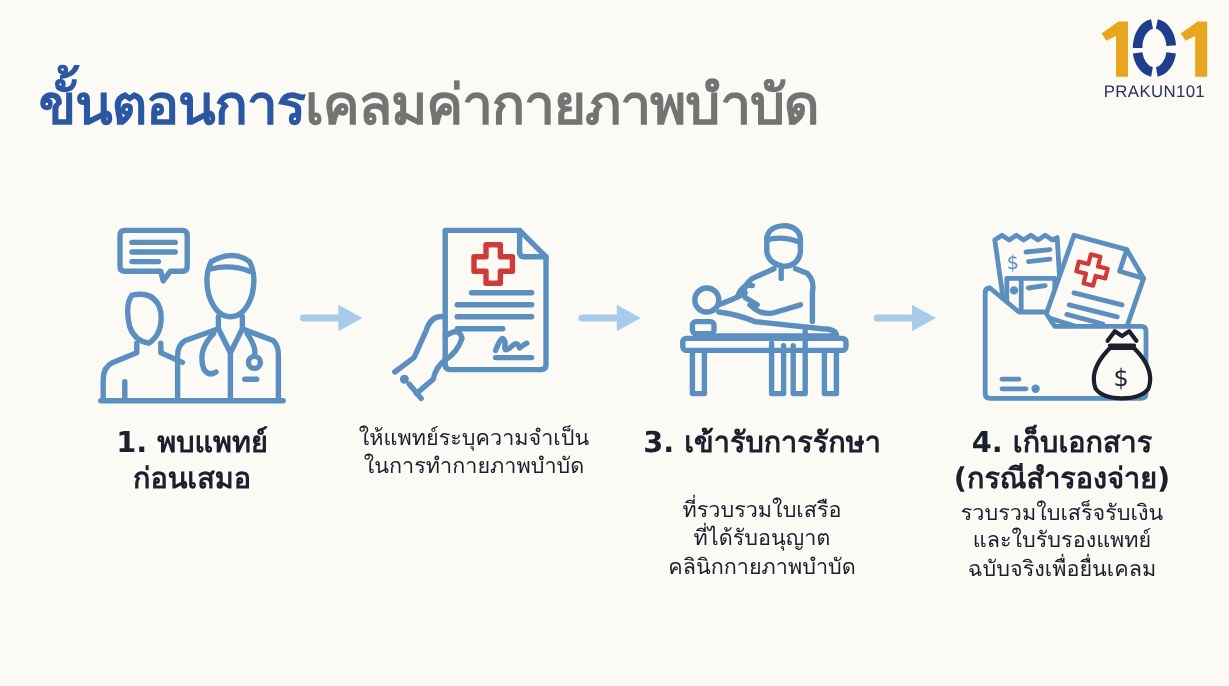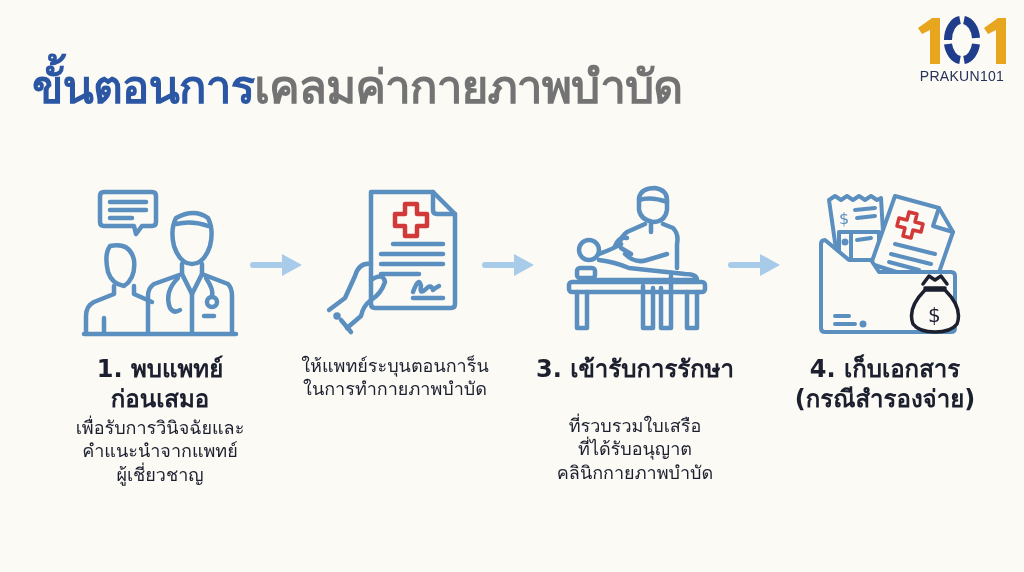--- a/index.html
+++ b/index.html
@@ -94,25 +94,20 @@
     <path d="M126 98 Q134 110 132 116"></path>
     <circle cx="132" cy="122" r="5"></circle>
     <line x1="122" y1="126" x2="132" y2="126" stroke-width="0"></line>
     <line x1="124" y1="136" x2="134" y2="136"></line>
     <line x1="4" y1="154" x2="156" y2="154"></line>
   </svg>
   <div class="step-title">
     <div>1. พบแพทย์</div>
     <div>ก่อนเสมอ</div>
   </div>
-  <div class="step-desc">
-    <div>เพื่อรับการวินิจฉัยและ</div>
-    <div>คำแนะนำจากแพทย์</div>
-    <div>ผู้เชี่ยวชาญ</div>
-  </div>
 </div>
 
 <svg class="arrow" id="arrow1" viewBox="0 0 60 30">
   <rect x="4" y="12" width="34" height="6" rx="3" fill="#a9cbea"></rect>
   <path d="M36 4 L56 15 L36 26 Z" fill="#a9cbea"></path>
 </svg>
 
 <div class="step" id="step2">
   <svg class="icon" viewBox="0 0 160 160" fill="none" stroke="#5b8fbf" stroke-width="4.5" stroke-linecap="round" stroke-linejoin="round">
     <path d="M56 12 H118 L140 34 V124 Q140 128 136 128 H60 Q56 128 56 124 Z" fill="#fbfaf5"></path>
@@ -126,21 +121,21 @@
     <line x1="98" y1="118" x2="128" y2="118"></line>
 
     <path d="M56 84 Q44 82 40 96 L30 118 L14 130"></path>
     <path d="M56 100 Q68 92 70 102 Q66 114 56 120 Q48 126 46 136 L32 148"></path>
     <path d="M26 140 L36 152"></path>
     <circle cx="22" cy="136" r="1.5" fill="#5b8fbf"></circle>
   </svg>
   <div class="step-title">
   </div>
   <div class="step-desc">
-    <div>ให้แพทย์ระบุนตอนการ็น</div>
+    <div>ให้แพทย์ระบุความจำเป็น</div>
     <div>ในการทำกายภาพบำบัด</div>
   </div>
 </div>
 
 <svg class="arrow" id="arrow2" viewBox="0 0 60 30">
   <rect x="4" y="12" width="34" height="6" rx="3" fill="#a9cbea"></rect>
   <path d="M36 4 L56 15 L36 26 Z" fill="#a9cbea"></path>
 </svg>
 
 <div class="step" id="step3">
@@ -211,13 +206,18 @@
       <path d="M118 104 L124 96 L130 100 L136 96 L142 104"></path>
       <path d="M120 108 H140"></path>
       <path d="M120 110 Q102 128 108 144 Q114 152 130 152 Q146 152 152 144 Q158 128 140 110 Z" fill="#fbfaf5"></path>
       <text x="123" y="142" font-size="20" fill="#1c1f2e" stroke="none" font-family="DejaVu Sans, sans-serif">$</text>
     </g>
   </svg>
   <div class="step-title">
     <div>4. เก็บเอกสาร</div>
     <div>(กรณีสำรองจ่าย)</div>
   </div>
+  <div class="step-desc">
+    <div>รวบรวมใบเสร็จรับเงิน</div>
+    <div>และใบรับรองแพทย์</div>
+    <div>ฉบับจริงเพื่อยื่นเคลม</div>
+  </div>
 </div>
 
 </body></html>

